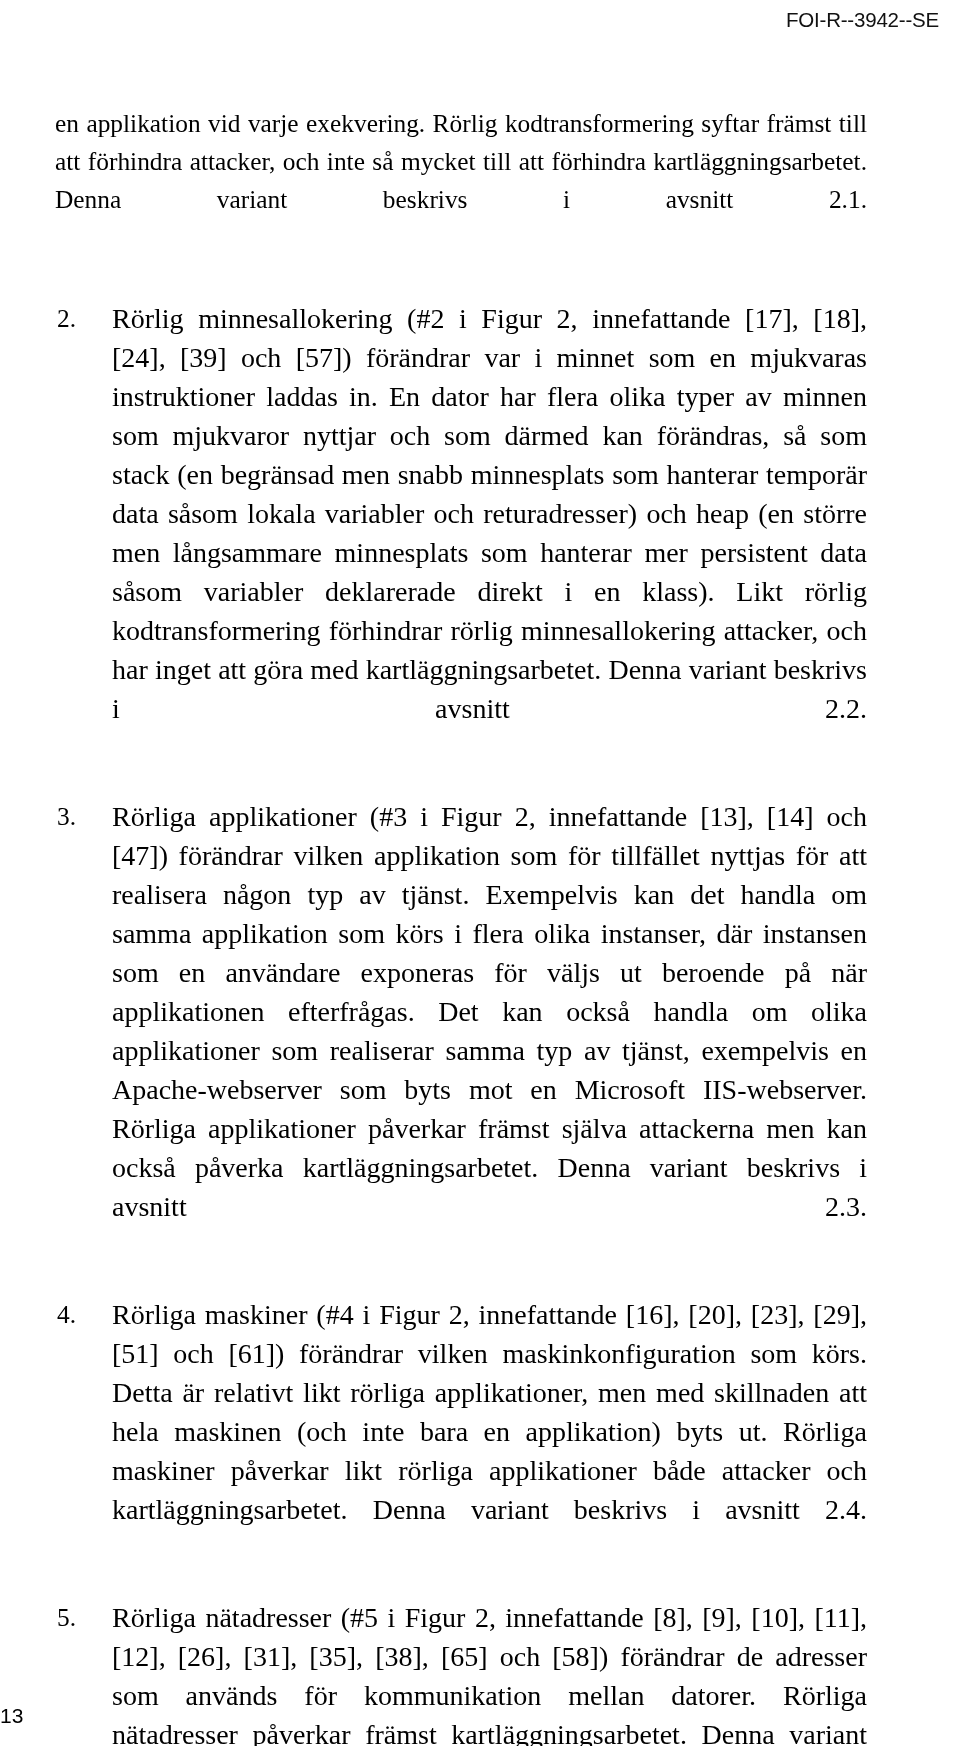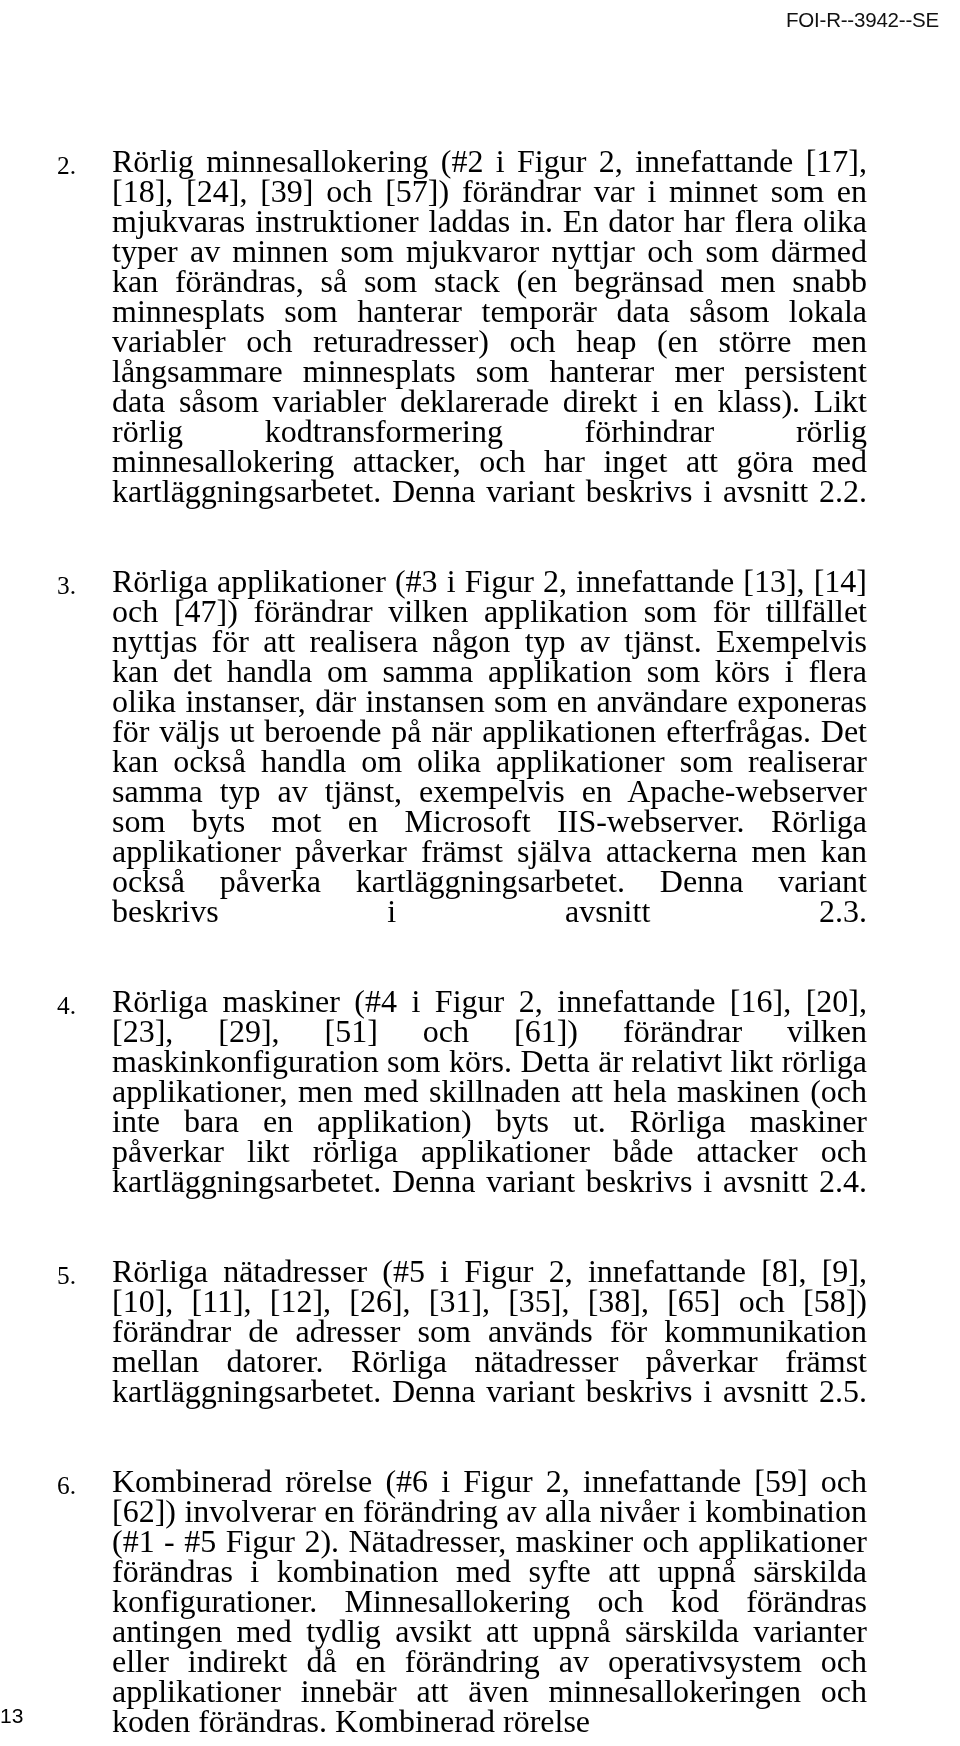--- a/index.html
+++ b/index.html
@@ -69,22 +69,22 @@
   li.mtd-item .marker {
     position: absolute;
     left: 2px;
     top: 0;
     width: 44px;
     font-size: 25.4px;
     line-height: 38.2px;
     text-align: left;
   }
   li.mtd-item .item-body {
-    font-size: 32px;
-    line-height: 30px;
+    font-size: 28px;
+    line-height: 39px;
     text-align: justify;
     text-justify: inter-word;
     hyphens: none;
   }
   li.mtd-item .item-body:after {
     content: "";
     display: inline-block;
     width: 100%;
   }
   li.mtd-item .item-body.nojust:after { content: none; }
@@ -106,20 +106,21 @@
     box-sizing: border-box;
   }
 </style>
 </head>
 <body>
 
 <div class="doc-header">FOI-R--3942--SE</div>
 
 <div class="page-body">
 
+  <p class="para">en applikation vid varje exekvering. Rörlig kodtransformering syftar främst till att förhindra attacker, och inte så mycket till att förhindra kartläggningsarbetet. Denna variant beskrivs i avsnitt 2.1.</p>
 
   <div class="intro-gap"></div>
 
   <ol class="mtd-list">
 
     <li class="mtd-item">
       <span class="marker">2.</span>
       <div class="item-body">Rörlig minnesallokering (#2 i Figur 2, innefattande [17], [18], [24], [39] och [57]) förändrar var i minnet som en mjukvaras instruktioner laddas in. En dator har flera olika typer av minnen som mjukvaror nyttjar och som därmed kan förändras, så som stack (en begränsad men snabb minnesplats som hanterar temporär data såsom lokala variabler och returadresser) och heap (en större men långsammare minnesplats som hanterar mer persistent data såsom variabler deklarerade direkt i en klass). Likt rörlig kodtransformering förhindrar rörlig minnesallokering attacker, och har inget att göra med kartläggningsarbetet. Denna variant beskrivs i avsnitt 2.2.</div>
     </li>
 

